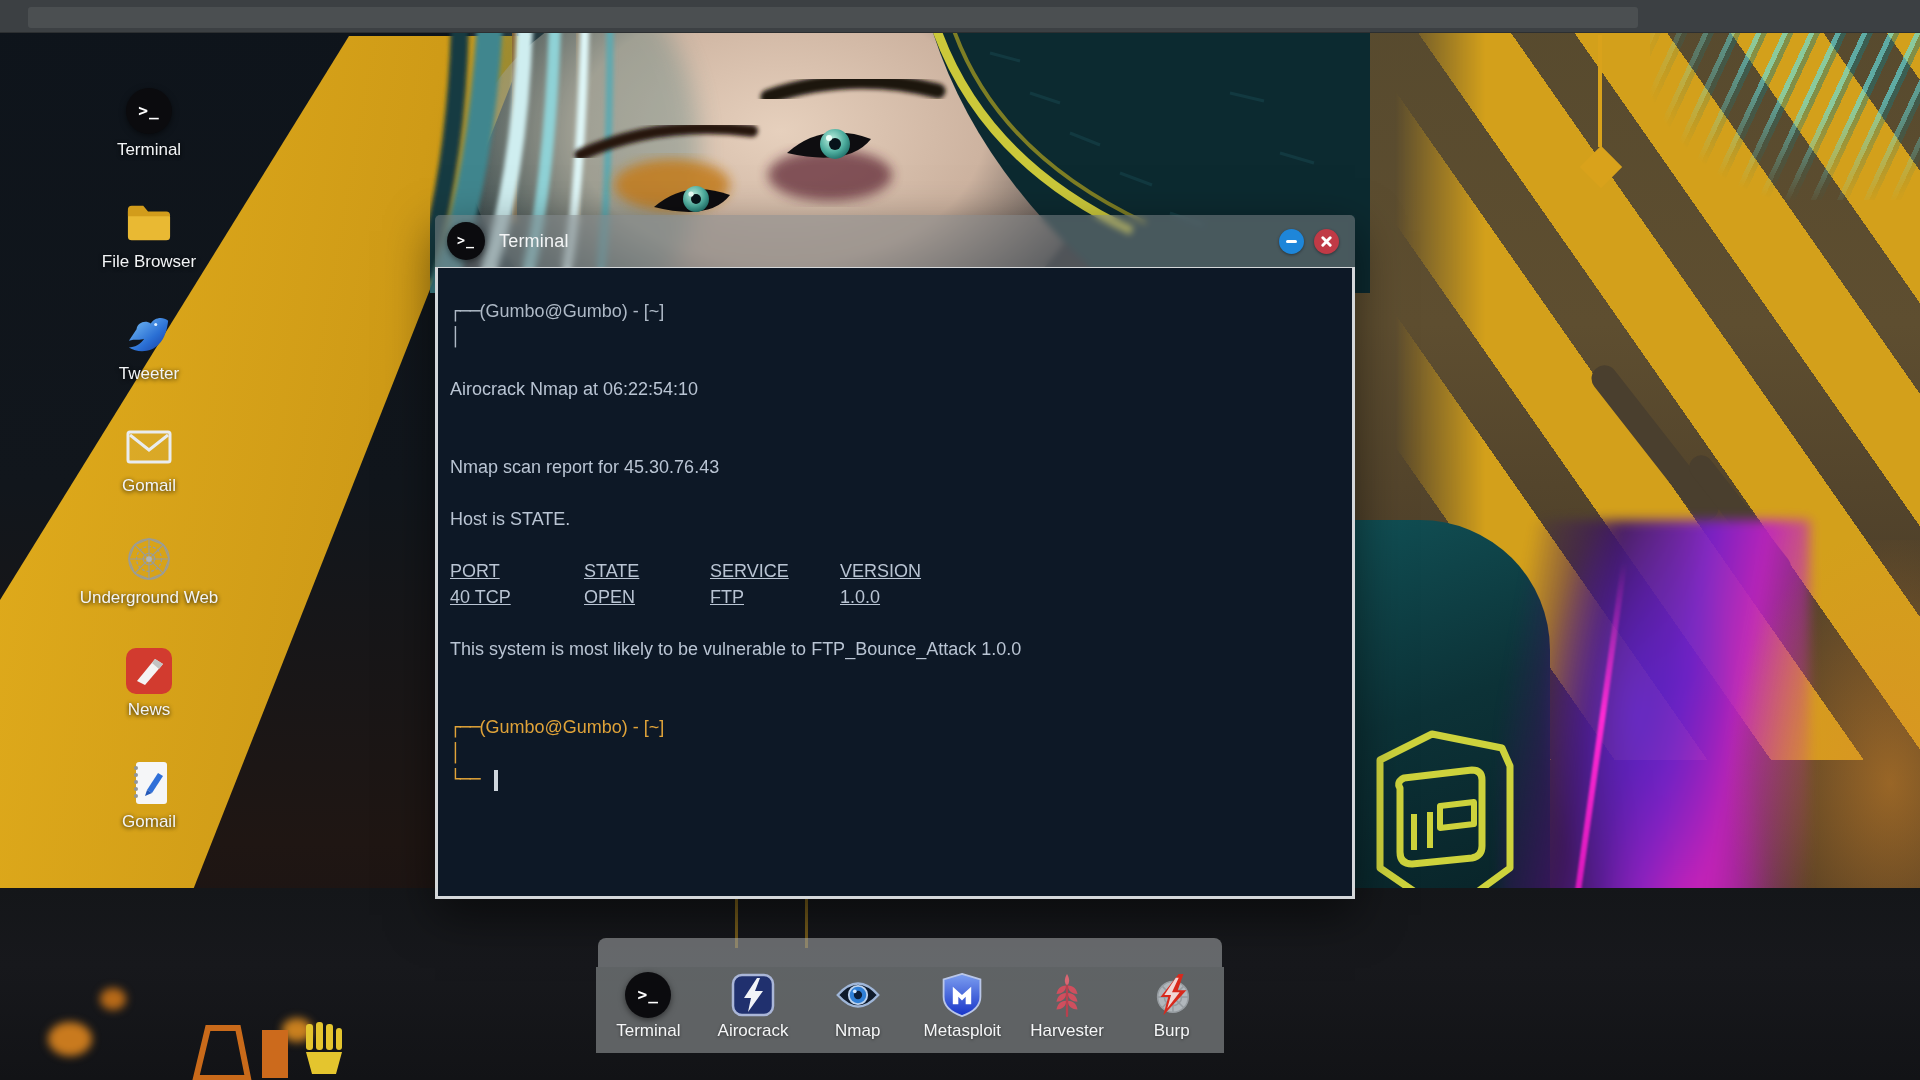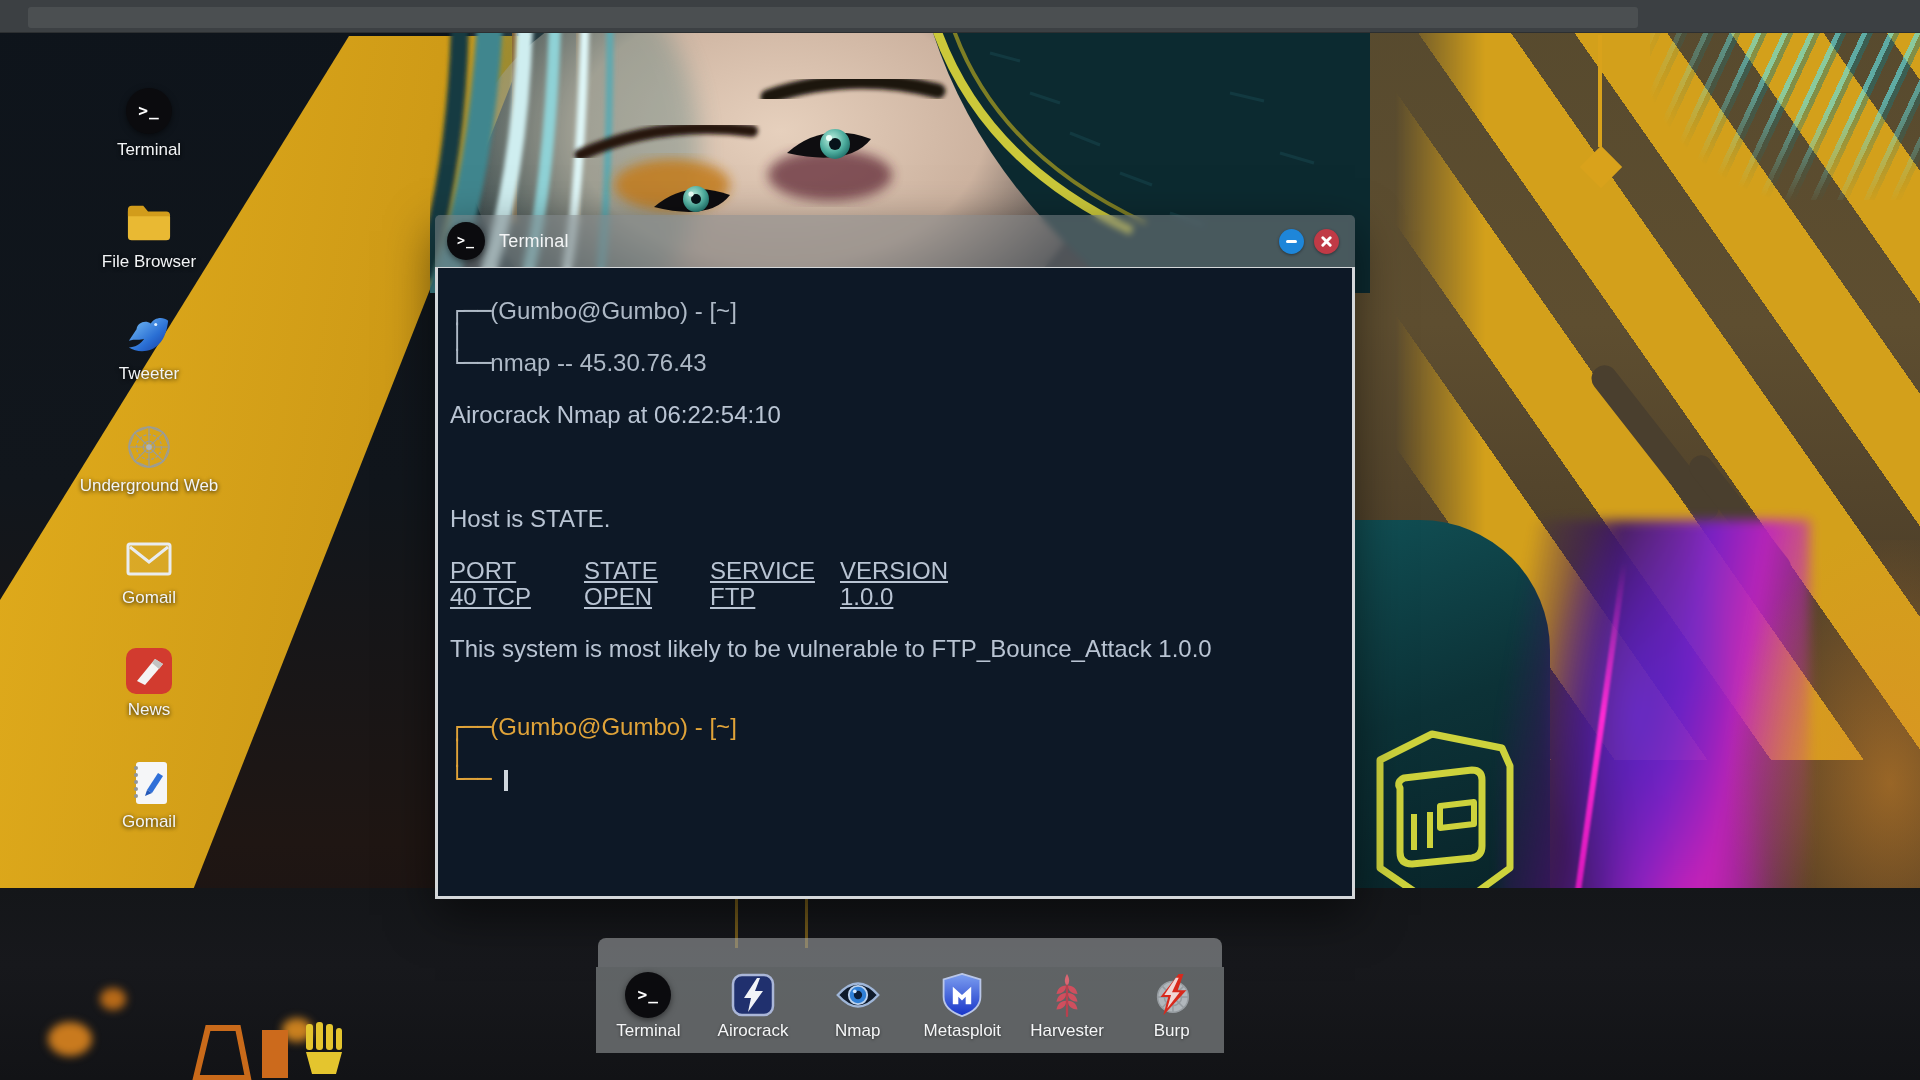--- a/index.html
+++ b/index.html
@@ -78,21 +78,21 @@
   .win-btn { width:25px; height:25px; border-radius:50%; border:none; display:flex;
      align-items:center; justify-content:center; cursor:pointer; box-shadow:0 1px 3px rgba(0,0,0,.4); }
   .btn-min { background:#1e86d9; }
   .btn-min .bar { width:11px; height:3px; background:#fff; border-radius:2px; }
   .btn-close { background:#c03a46; }
   .btn-close svg { width:11px; height:11px; }
 
   #term-body { position:absolute; left:0; top:52px; width:100%; height:632px;
      background:#0d1826; border:3px solid #d4d7da; border-top-width:1px;
      padding:30px 20px 0 12px; overflow:hidden; cursor:text; }
-  .t-line { height:26px; line-height:26px; font-size:24px; color:#b9c4d3; white-space:pre; }
+  .t-line { height:26px; line-height:26px; font-size:18px; color:#b9c4d3; white-space:pre; }
   .t-glyph { font-family:"DejaVu Sans Mono",monospace; letter-spacing:-1px; }
   .tone-gray  { color:#aeb9c6; }
   .tone-orange{ color:#e0a339; }
   .t-row span { display:inline-block;text-decoration:underline; }
   .t-col0 { width:126px; } .t-col1 { width:126px;margin-left:8px; } .t-col2 { width:130px; }
   .t-cursor { display:inline-block; width:4px; height:21px; background:#cfd6de;
      vertical-align:middle; margin-left:14px; }
 
   
   #dock { left:596px; top:938px; width:628px; height:115px; z-index:25; }
@@ -252,40 +252,40 @@
             </linearGradient>
           </defs>
           <path d="M44 6 C38 1 29 3 26 9 C20 5 12 8 11 15 L3 27 C9 25 15 27 19 25 C15 31 9 34 3 34 C12 40 27 39 34 31 C41 24 43 14 44 6 Z" fill="url(#bG)"></path>
           <circle cx="31" cy="10" r="1.6" fill="#dff0ff"></circle>
         </svg>
       </span>
       <span class="desk-label">Tweeter</span>
     </div>
     <div class="desk-item">
       <span class="desk-icon">
+        <svg viewBox="0 0 46 36">
+          <rect x="2" y="3" width="42" height="30" rx="2" fill="rgba(255,255,255,.06)" stroke="#e9ecef" stroke-width="3"></rect>
+          <path d="M4 6 L23 21 L42 6" fill="none" stroke="#e9ecef" stroke-width="3"></path>
+        </svg>
+      </span>
+      <span class="desk-label">Gomail</span>
+    </div>
+    <div class="desk-item">
+      <span class="desk-icon">
         <svg viewBox="0 0 48 48">
           <g stroke="#969ca1" fill="none" stroke-width="1.3" opacity=".95">
             <circle cx="24" cy="24" r="21"></circle>
             <circle cx="24" cy="24" r="13" stroke-dasharray="3 2"></circle>
             <circle cx="24" cy="24" r="6"></circle>
             <path d="M24 3 V45 M3 24 H45 M9 9 L39 39 M39 9 L9 39 M24 3 L39 9 M39 9 L45 24 M45 24 L39 39 M39 39 L24 45 M24 45 L9 39 M9 39 L3 24 M3 24 L9 9 M9 9 L24 3"></path>
           </g>
           <circle cx="24" cy="24" r="3" fill="#aeb4b9"></circle>
         </svg>
       </span>
       <span class="desk-label">Underground Web</span>
-    </div>
-    <div class="desk-item">
-      <span class="desk-icon">
-        <svg viewBox="0 0 46 36">
-          <rect x="2" y="3" width="42" height="30" rx="2" fill="rgba(255,255,255,.06)" stroke="#e9ecef" stroke-width="3"></rect>
-          <path d="M4 6 L23 21 L42 6" fill="none" stroke="#e9ecef" stroke-width="3"></path>
-        </svg>
-      </span>
-      <span class="desk-label">Gomail</span>
     </div>
     <div class="desk-item">
       <span class="desk-icon">
         <svg viewBox="0 0 46 46">
           <rect width="46" height="46" rx="10" fill="#d23b2f"></rect>
           <path d="M11 33 L29 11 L37 16 L19 37 Z" fill="#f4f4f4"></path>
           <path d="M29 11 L37 16 L33 21 L26 15 Z" fill="#c2c2c2"></path>
         </svg>
       </span>
       <span class="desk-label">News</span>
@@ -324,25 +324,25 @@
       <button class="win-btn btn-close">
         <svg viewBox="0 0 12 12">
           <path d="M2 2 L10 10 M10 2 L2 10" stroke="#fff" stroke-width="3.2" stroke-linecap="round"></path>
         </svg>
       </button>
     </span>
   </div>
   <div id="term-body">
       <div class="t-line tone-gray"><span class="t-glyph">┌──</span>(Gumbo@Gumbo) - [~]</div>
       <div class="t-line tone-gray"><span class="t-glyph">│</span></div>
-      <div class="t-line tone-gray"><span class="t-glyph">└──</span>nmap -- 45.30.76.43</div>
       <div class="t-line">&nbsp;</div>
       <div class="t-line">Airocrack Nmap at 06:22:54:10</div>
       <div class="t-line">&nbsp;</div>
       <div class="t-line">&nbsp;</div>
+      <div class="t-line">Nmap scan report for 45.30.76.43</div>
       <div class="t-line">&nbsp;</div>
       <div class="t-line">Host is STATE.</div>
       <div class="t-line">&nbsp;</div>
       <div class="t-line t-row"><span class="t-col0">PORT</span><span class="t-col1">STATE</span><span class="t-col2">SERVICE</span><span>VERSION</span></div>
       <div class="t-line t-row"><span class="t-col0">40 TCP</span><span class="t-col1">OPEN</span><span class="t-col2">FTP</span><span>1.0.0</span></div>
       <div class="t-line">&nbsp;</div>
       <div class="t-line">This system is most likely to be vulnerable to FTP_Bounce_Attack 1.0.0</div>
       <div class="t-line">&nbsp;</div>
       <div class="t-line">&nbsp;</div>
       <div class="t-line tone-orange"><span class="t-glyph">┌──</span>(Gumbo@Gumbo) - [~]</div>

